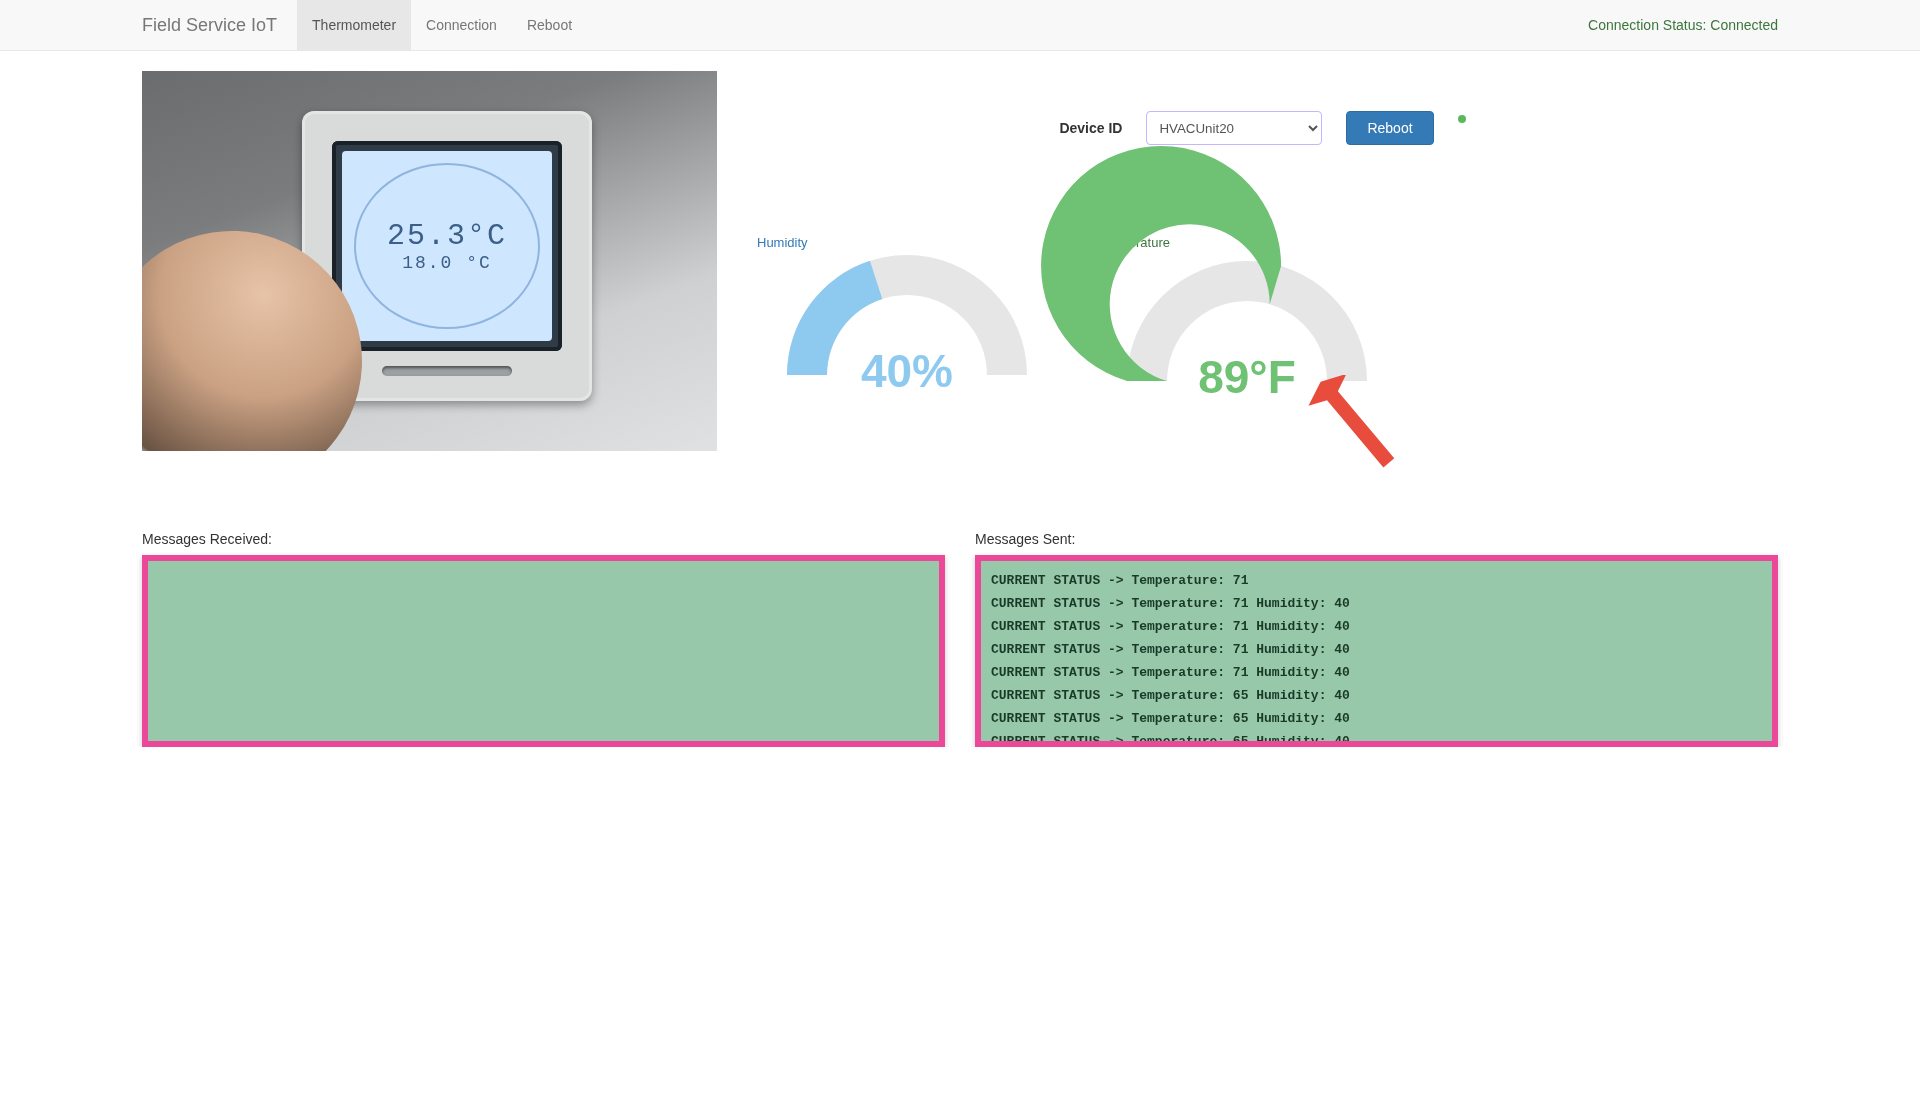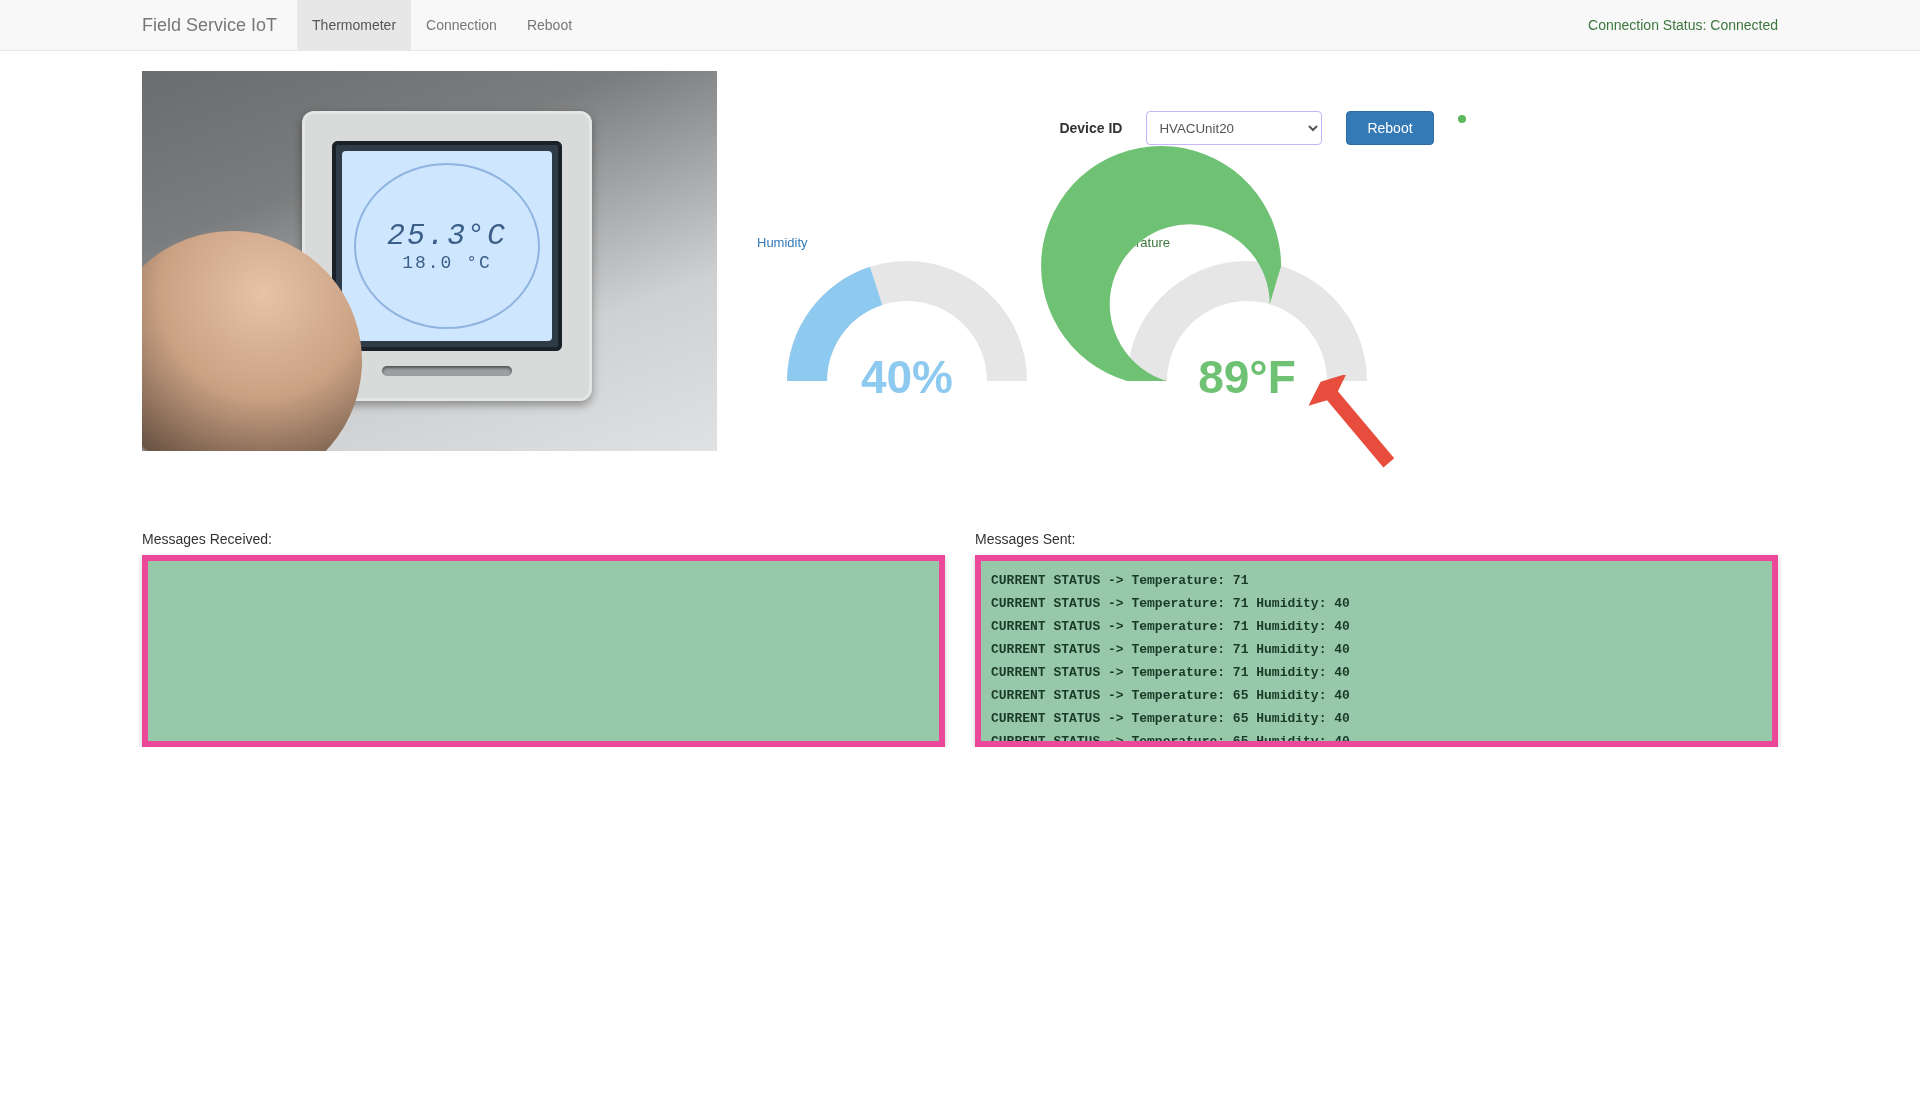--- a/index.html
+++ b/index.html
@@ -76,21 +76,21 @@
     box-shadow: inset 0 0 0 4px #1a2129;
   }
   .lcd {
     position:absolute; inset:10px;
     background:#cfe6ff;
     border-radius:4px;
     display:flex; flex-direction:column; align-items:center; justify-content:center;
     color:#3b5f88;
     font-family: "Courier New", monospace;
   }
-  .lcd .big { font-size:30px; letter-spacing:2px;font-style:italic; }
+  .lcd .big { font-size:30px; letter-spacing:2px; }
   .lcd .small { font-size:18px; letter-spacing:2px; }
   .lcd-ring {
     position:absolute; inset:12px;
     border:2px solid #8fb4df;
     border-radius:50%;
   }
   .device-slot {
     position:absolute; left:80px; right:80px; bottom:25px; height:10px;
     background:#9ca0a1; border-radius:5px;
     box-shadow: inset 0 2px 3px rgba(0,0,0,.5);
@@ -127,21 +127,21 @@
   .dot {
     width:8px; height:8px; border-radius:50%;
     background:#5cb85c;
     margin-top:-18px;
   }
 
   .gauges {
     display:flex; gap:40px; margin-top:90px; padding-left:10px; position:relative;
   }
   .gauge-wrap { width:300px; }
-  .gauge-title-h { color:#337ab7; font-size:13px; margin-bottom:6px; }
+  .gauge-title-h { color:#337ab7; font-size:13px; }
   .gauge-title-t { color:#3c763d; font-size:13px; margin-bottom:6px; }
   .gauge {
     position:relative; width:250px; height:130px; margin:0 auto;
   }
   .gauge svg { width:100%; height:100%; overflow:visible; }
   .gauge-text {
     position:absolute; left:0; right:0; bottom:-18px;
     text-align:center; font-size:46px; font-weight:700;
   }
   .gauge-text.blue { color:#8ecaf0; }

